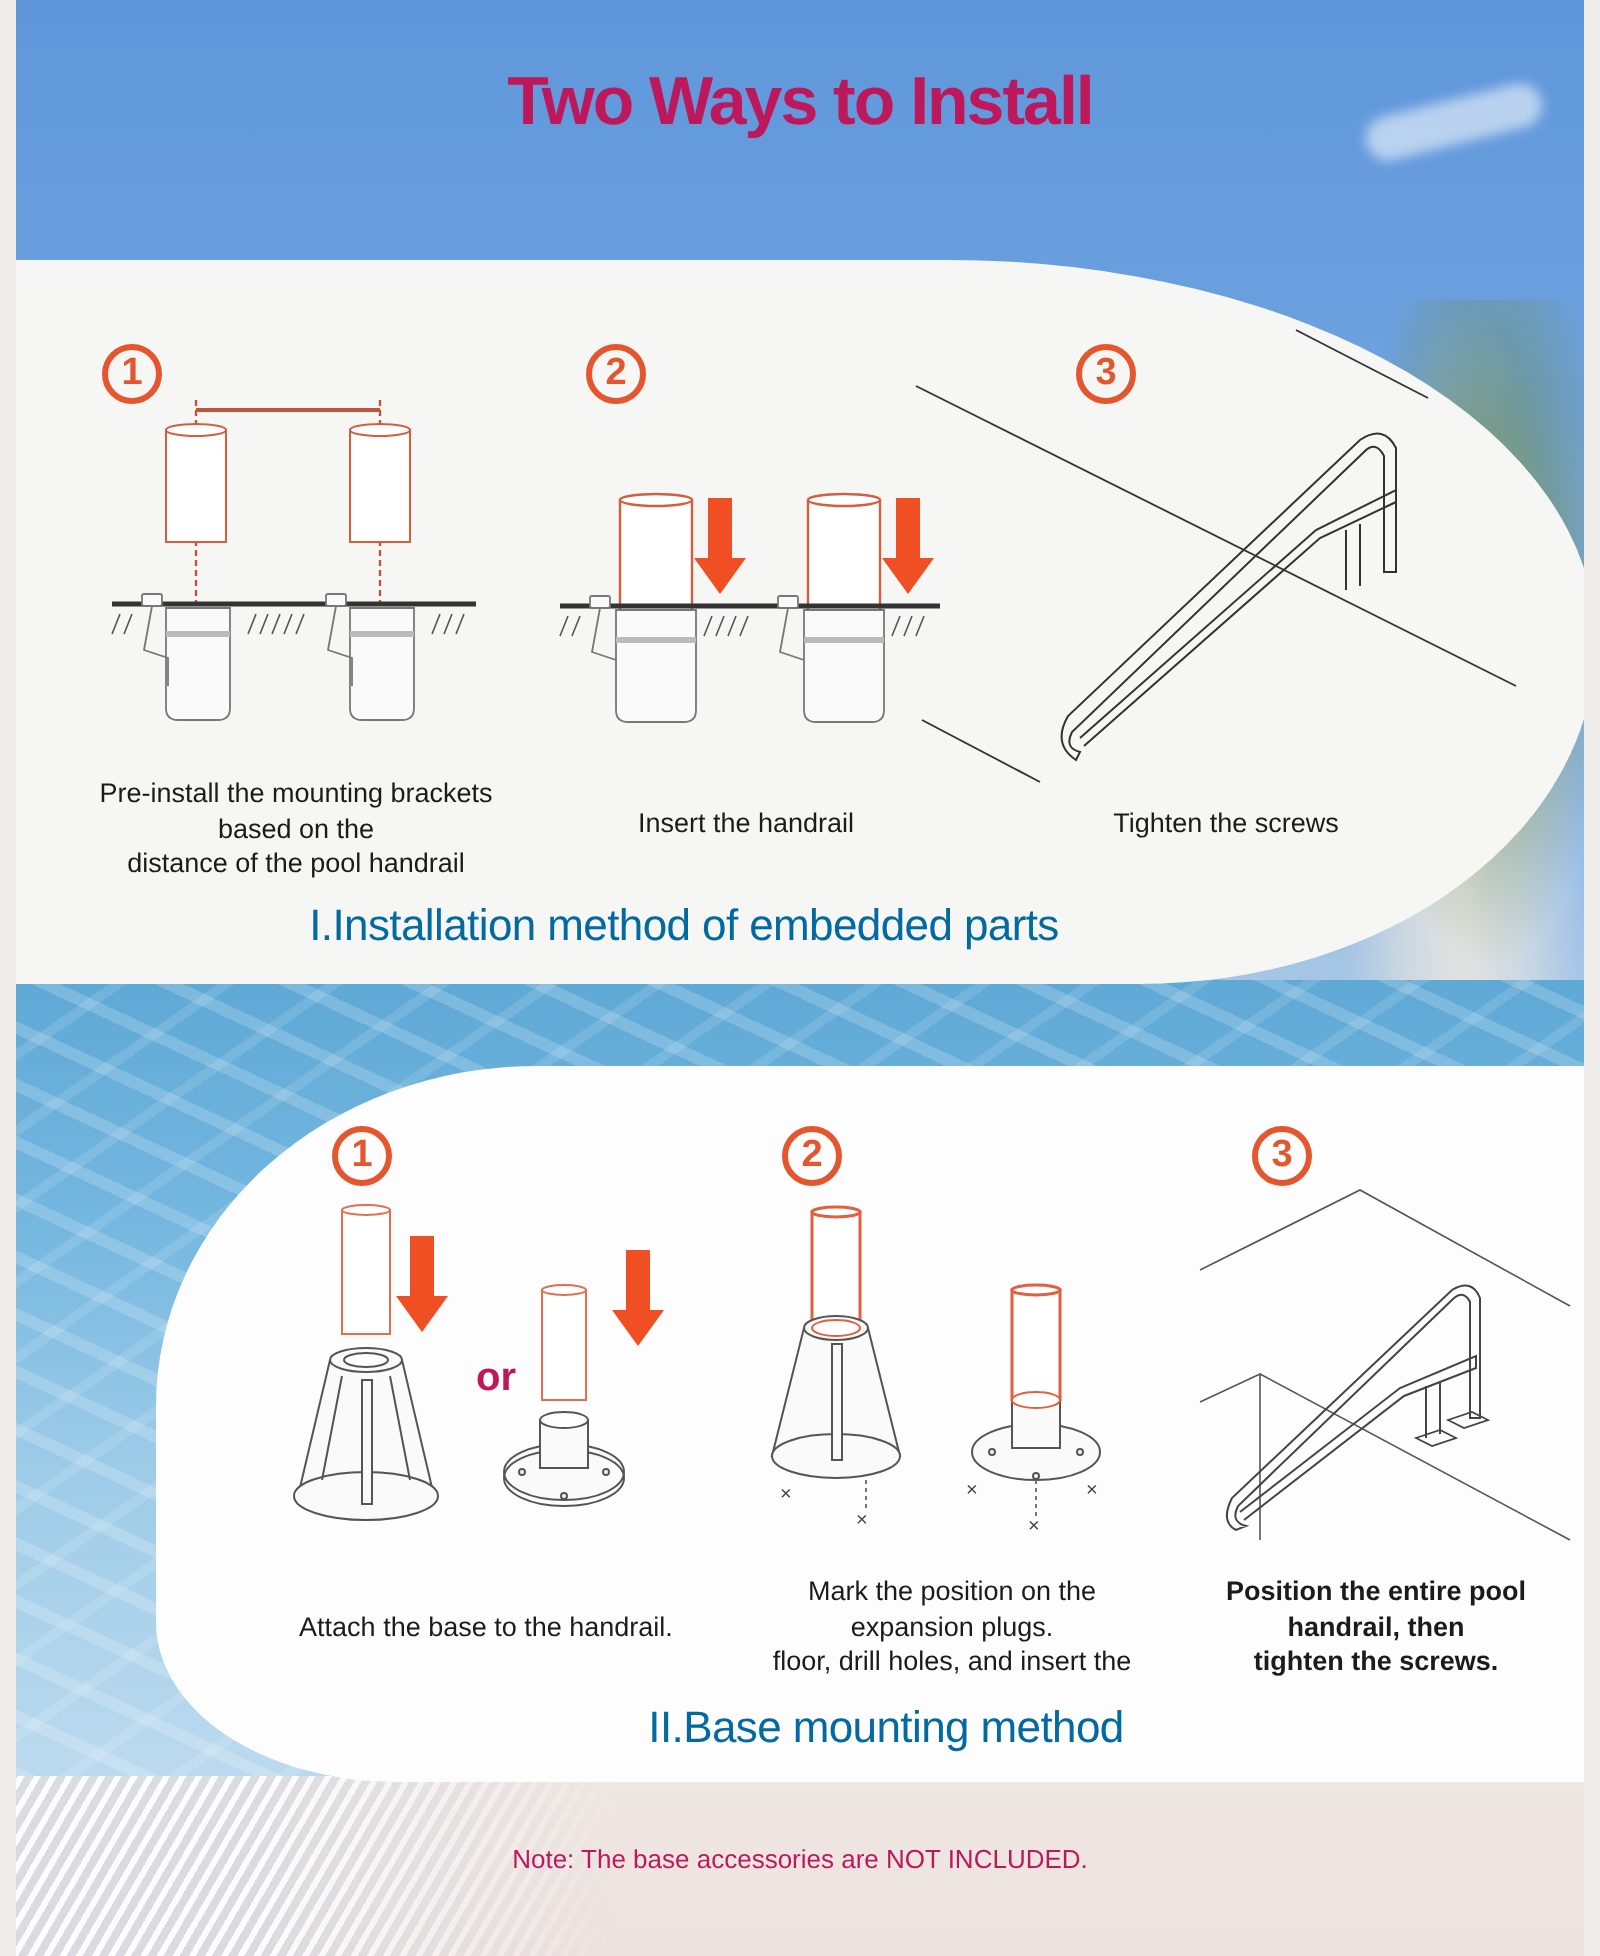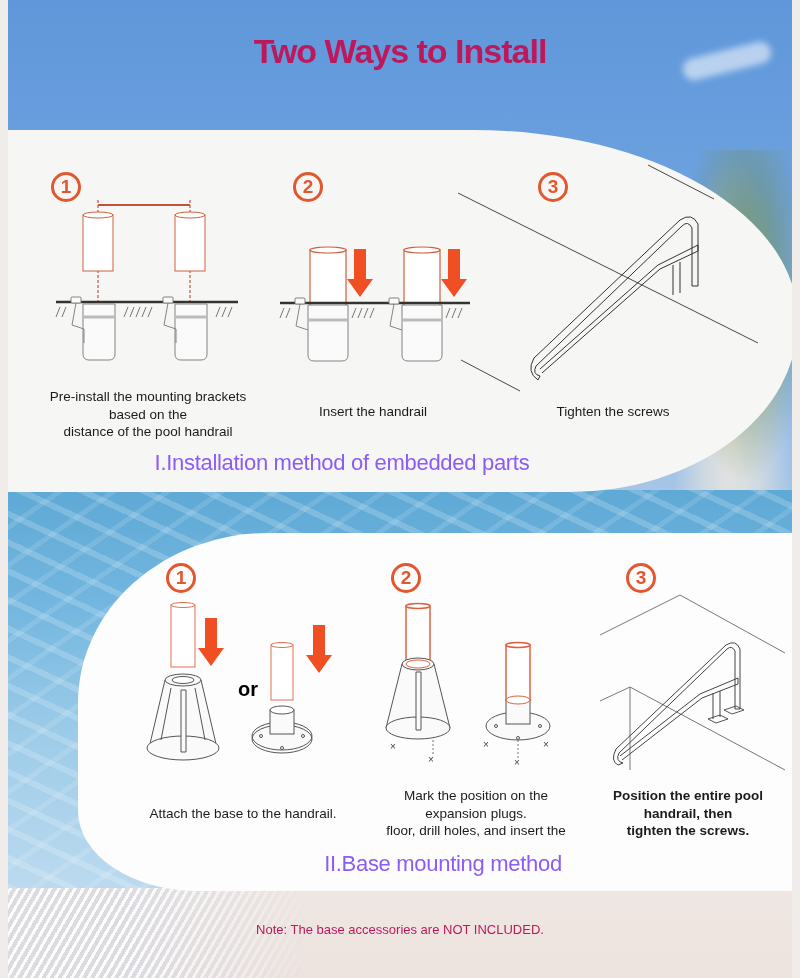--- a/index.html
+++ b/index.html
@@ -57,27 +57,27 @@
 
   .step-circle {
     position: absolute; width: 30px; height: 30px; border-radius: 50%;
     border: 3px solid #e4572e; color: #e4572e;
     font-size: 19px; font-weight: 700; text-align: center; line-height: 24px;
   }
   .caption {
     position: absolute; text-align: center; font-size: 13.5px; color: #1b1b1b; line-height: 17.5px;
   }
   .section-heading {
-    position: absolute; text-align: center; font-size: 22px; color: #8b5cf6; letter-spacing: -0.3px;
+    position: absolute; text-align: center; font-size: 22px; color: #0369a1; letter-spacing: -0.3px;
   }
   .note {
     position: absolute; left: 0; top: 922px; width: 784px; text-align: center;
     font-size: 13px; color: #be185d;
   }
-  .or-label { position: absolute; font-size: 20px; font-weight: 700; color: #000000; }
+  .or-label { position: absolute; font-size: 20px; font-weight: 700; color: #be185d; }
   svg.illus { position: absolute; overflow: visible; }
 </style>
 </head>
 <body>
 
 <div class="page">
   <div class="bg-sky">
       <div class="cloud"></div>
     </div>
   <div class="bg-pool"></div>

